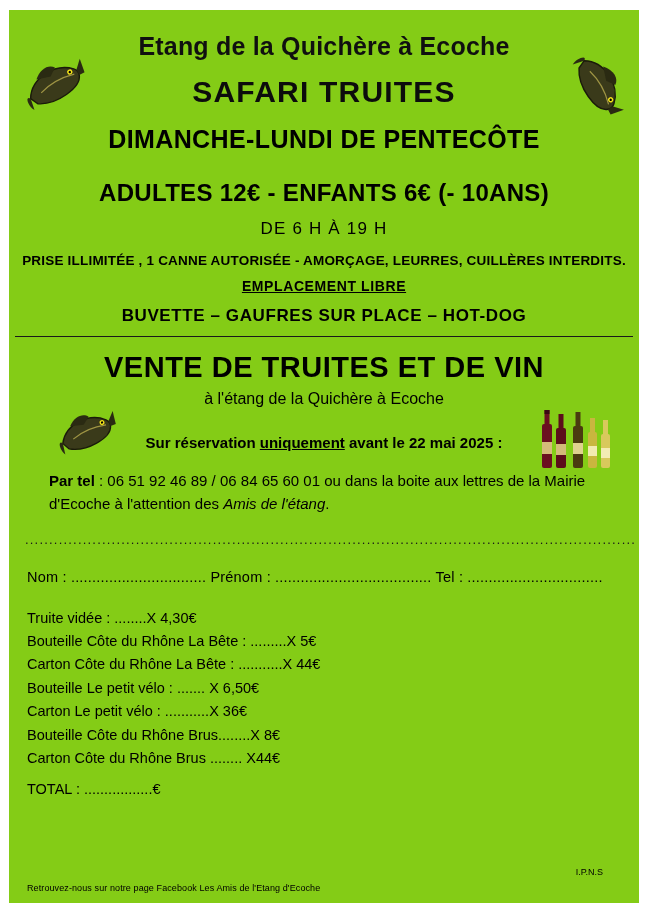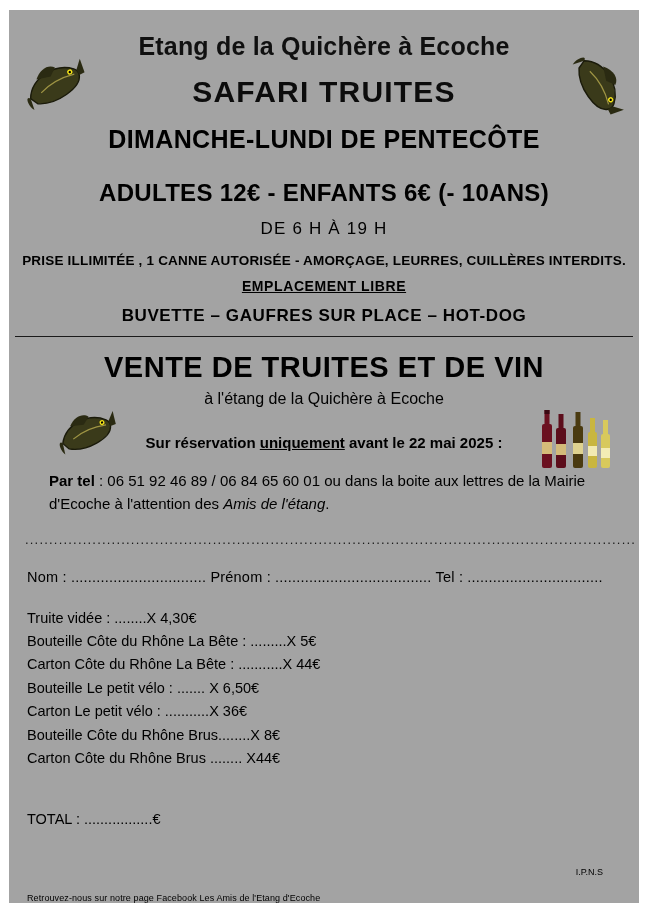--- a/index.html
+++ b/index.html
@@ -10,21 +10,21 @@
   body {
     width: 648px;
     height: 917px;
     font-family: "Liberation Sans", sans-serif;
     overflow: hidden;
   }
   .poster {
     position: relative;
     width: 648px;
     height: 917px;
-    background: #a3a3a3;
+    background: #84cc16;
     box-sizing: border-box;
     overflow: hidden;
   }
   
   .edge-top { position:absolute; left:0; top:0; width:648px; height:10px; background:#ffffff; }
   .edge-bottom { position:absolute; left:0; bottom:0; width:648px; height:14px; background:#ffffff; }
   .edge-left { position:absolute; left:0; top:0; width:9px; height:917px; background:#ffffff; }
   .edge-right { position:absolute; right:0; top:0; width:9px; height:917px; background:#ffffff; }
 
   .content {
@@ -137,28 +137,28 @@
     font-size: 14.5px;
     letter-spacing: 0.2px;
   }
   .order-list {
     margin-top: 22px;
     padding-left: 18px;
     font-size: 14.5px;
     line-height: 1.62;
   }
   .total-line {
-    margin-top: 40px;
+    margin-top: 10px;
     padding-left: 18px;
     font-size: 14.5px;
   }
   .footer {
     position: absolute;
     left: 18px;
-    bottom: 0;
+    bottom: 10px;
     font-size: 9px;
     letter-spacing: 0.1px;
   }
   .ipns {
     position: absolute;
     right: 36px;
     bottom: 26px;
     font-size: 9px;
   }
 

